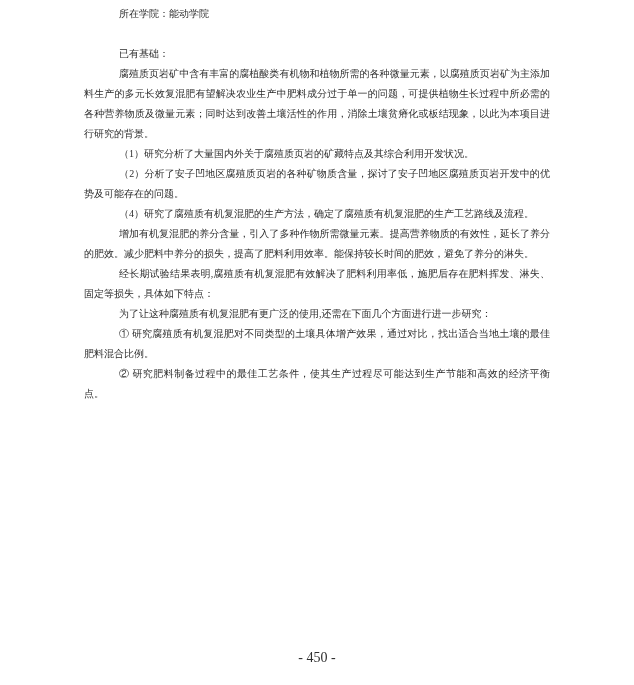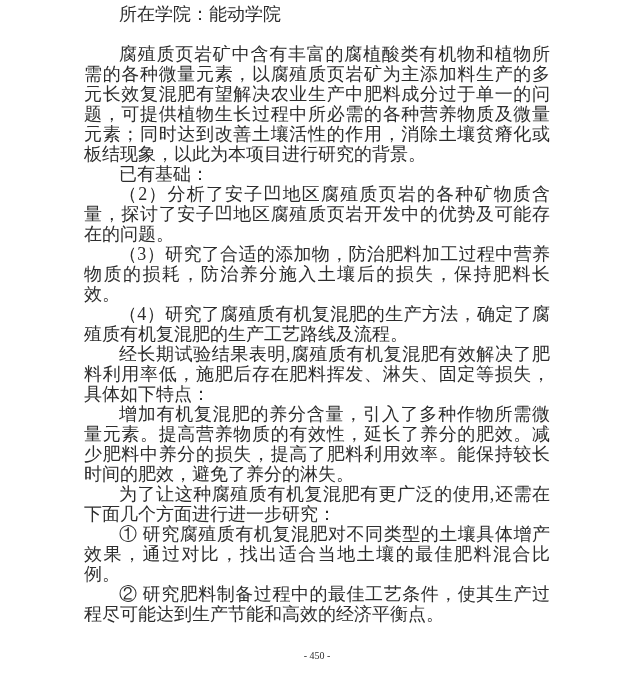--- a/index.html
+++ b/index.html
@@ -21,65 +21,65 @@
     top: 0;
     width: 634px;
     height: 685px;
     background: #ffffff;
   }
   .doc-body {
     position: absolute;
     left: 84px;
     top: 4px;
     width: 466px;
-    font-size: 18px;
+    font-size: 10px;
     line-height: 20px;
     text-align: justify;
   }
   .doc-body p {
     margin: 0;
     padding: 0;
     text-indent: 35px;
   }
   .affiliation {
     margin-bottom: 20px !important; 
   }
   .page-footer {
     position: absolute;
     left: 0;
     top: 650px;
     width: 634px;
     text-align: center;
-    font-size: 10px;
+    font-size: 14px;
     color: #2d2d2d;
   }
 </style>
 </head>
 <body>
 
 <div class="doc-page">
   <div class="doc-body">
     <p class="affiliation">所在学院：能动学院</p>
 
 
+    <p>已有基础：</p>
+
     <p>腐殖质页岩矿中含有丰富的腐植酸类有机物和植物所需的各种微量元素，以腐殖质页岩矿为主添加料生产的多元长效复混肥有望解决农业生产中肥料成分过于单一的问题，可提供植物生长过程中所必需的各种营养物质及微量元素；同时达到改善土壤活性的作用，消除土壤贫瘠化或板结现象，以此为本项目进行研究的背景。</p>
 
-    <p>已有基础：</p>
-
+    <p>（1）研究分析了大量国内外关于腐殖质页岩的矿藏特点及其综合利用开发状况。</p>
 
     <p>（2）分析了安子凹地区腐殖质页岩的各种矿物质含量，探讨了安子凹地区腐殖质页岩开发中的优势及可能存在的问题。</p>
 
-    <p>（3）研究了合适的添加物，防治肥料加工过程中营养物质的损耗，防治养分施入土壤后的损失，保持肥料长效。</p>
 
     <p>（4）研究了腐殖质有机复混肥的生产方法，确定了腐殖质有机复混肥的生产工艺路线及流程。</p>
 
 
+    <p>增加有机复混肥的养分含量，引入了多种作物所需微量元素。提高营养物质的有效性，延长了养分的肥效。减少肥料中养分的损失，提高了肥料利用效率。能保持较长时间的肥效，避免了养分的淋失。</p>
+
     <p>经长期试验结果表明,腐殖质有机复混肥有效解决了肥料利用率低，施肥后存在肥料挥发、淋失、固定等损失，具体如下特点：</p>
-
-    <p>增加有机复混肥的养分含量，引入了多种作物所需微量元素。提高营养物质的有效性，延长了养分的肥效。减少肥料中养分的损失，提高了肥料利用效率。能保持较长时间的肥效，避免了养分的淋失。</p>
 
     <p>为了让这种腐殖质有机复混肥有更广泛的使用,还需在下面几个方面进行进一步研究：</p>
 
     <p>① 研究腐殖质有机复混肥对不同类型的土壤具体增产效果，通过对比，找出适合当地土壤的最佳肥料混合比例。</p>
 
     <p>② 研究肥料制备过程中的最佳工艺条件，使其生产过程尽可能达到生产节能和高效的经济平衡点。</p>
   </div>
 
   <div class="page-footer">- 450 -</div>
 </div>

